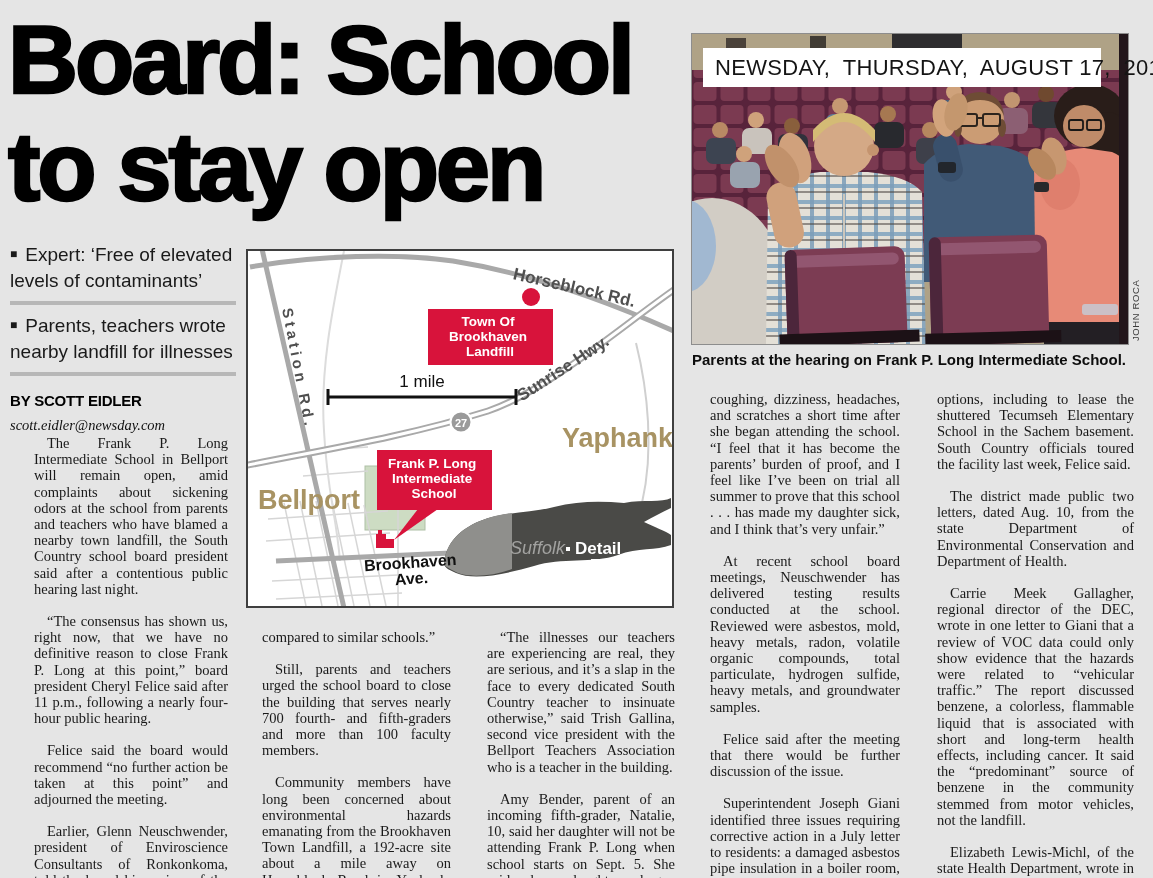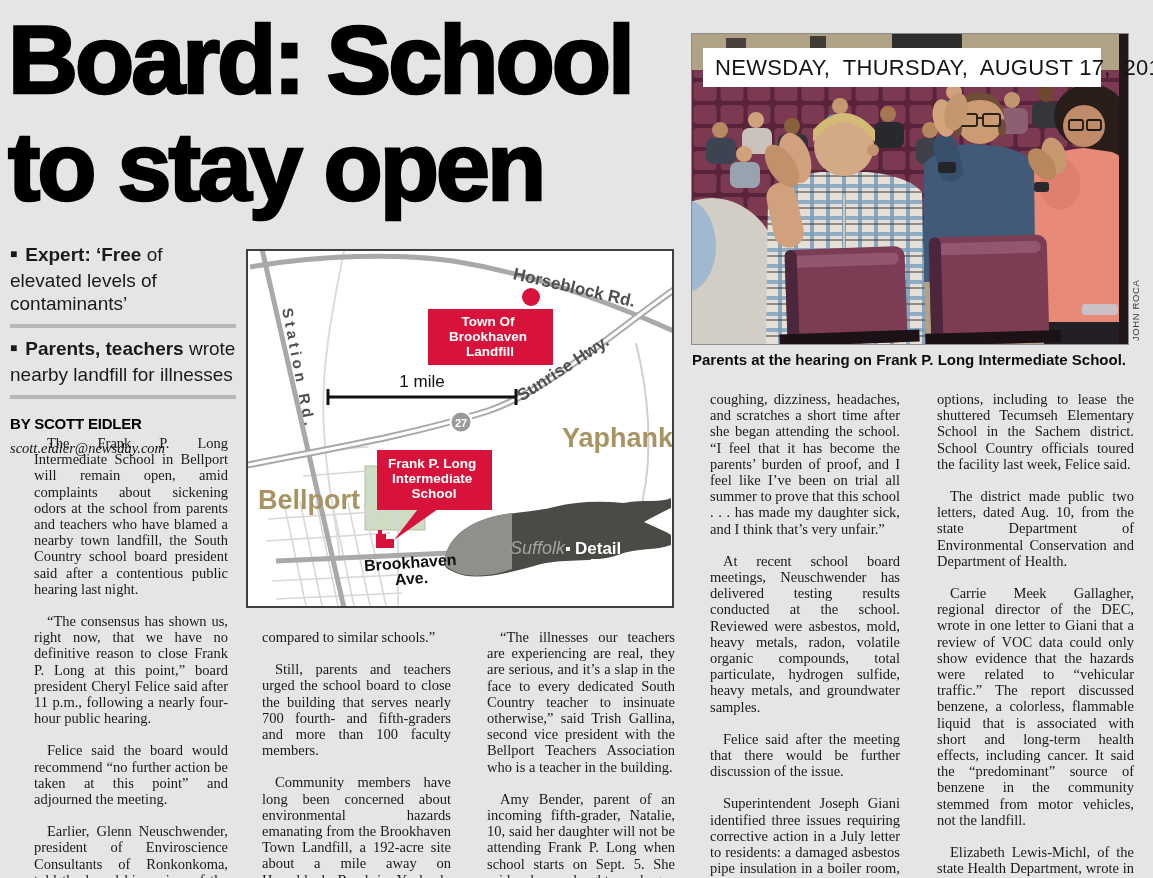--- a/index.html
+++ b/index.html
@@ -6,21 +6,21 @@
   .page{position:relative;width:1153px;height:878px;background:#e5e5e5;overflow:hidden;
         font-family:"Liberation Sans",sans-serif;color:#111;}
 
   
   .headline{position:absolute;left:8px;top:6px;font-weight:700;color:#000;
             font-size:97px;line-height:107px;letter-spacing:-3px;-webkit-text-stroke:2.6px #000;}
 
   
   .deck{position:absolute;left:10px;top:243px;width:226px;}
   .bullet{font-size:19px;line-height:23px;color:#1a1a1a;}
-  .bullet b{font-weight:700;}
+  .bullet b{font-weight:400;}
   .sq{font-size:12px;margin-right:8px;position:relative;top:-3px;}
   .rule{border-top:4px solid #b7b7b7;margin:9px 0;}
   .byline{margin-top:16px;}
   .byline .author{font-weight:700;font-size:15px;letter-spacing:-0.2px;color:#000;}
   .byline .email{font-family:"Liberation Serif",serif;font-style:italic;font-size:14.5px;margin-top:8px;color:#111;}
 
   
   .col{position:absolute;font-family:"Liberation Serif",serif;font-size:14.5px;line-height:16.2px;
        text-align:justify;color:#191919;}
   .col p{margin:16px;text-indent:13px;}
@@ -82,21 +82,21 @@
       <p>Amy Bender, parent of an incoming fifth-grader, Natalie, 10, said her daughter will not be attending Frank P. Long when school starts on Sept. 5. She said her daughter began experiencing respiratory issues, chronic</p>
     </div>
   <div class="col" id="col4">
       <p class="noind">coughing, dizziness, headaches, and scratches a short time after she began attending the school. “I feel that it has become the parents’ burden of proof, and I feel like I’ve been on trial all summer to prove that this school . . . has made my daughter sick, and I think that’s very unfair.”</p>
       <p>At recent school board meetings, Neuschwender has delivered testing results conducted at the school. Reviewed were asbestos, mold, heavy metals, radon, volatile organic compounds, total particulate, hydrogen sulfide, heavy metals, and groundwater samples.</p>
       <p>Felice said after the meeting that there would be further discussion of the issue.</p>
       <p>Superintendent Joseph Giani identified three issues requiring corrective action in a July letter to residents: a damaged asbestos pipe insulation in a boiler room, mold in one classroom, and elevated pesticide compound in the school’s basement.</p>
       <p>The board had outlined and projected costs for a number of</p>
     </div>
   <div class="col" id="col5">
-      <p class="noind">options, including to lease the shuttered Tecumseh Elementary School in the Sachem district. School Country officials toured the facility last week, Felice said.</p>
+      <p class="noind">options, including to lease the shuttered Tecumseh Elementary School in the Sachem basement. South Country officials toured the facility last week, Felice said.</p>
       <p>The district made public two letters, dated Aug. 10, from the state Department of Environmental Conservation and Department of Health.</p>
       <p>Carrie Meek Gallagher, regional director of the DEC, wrote in one letter to Giani that a review of VOC data could only show evidence that the hazards were related to “vehicular traffic.” The report discussed benzene, a colorless, flammable liquid that is associated with short and long-term health effects, including cancer. It said the “predominant” source of benzene in the community stemmed from motor vehicles, not the landfill.</p>
       <p>Elizabeth Lewis-Michl, of the state Health Department, wrote in a letter to the Suffolk health commissioner that “in general, the results of the indoor air samples were unremarkable.”</p>
     </div>
 
   <div class="map">
     <svg viewBox="0 0 424 355" width="424" height="355">
 
       <rect x="117" y="215" width="60" height="64" fill="#cddcc3" stroke="#aebfa5" stroke-width="1"></rect>
 

